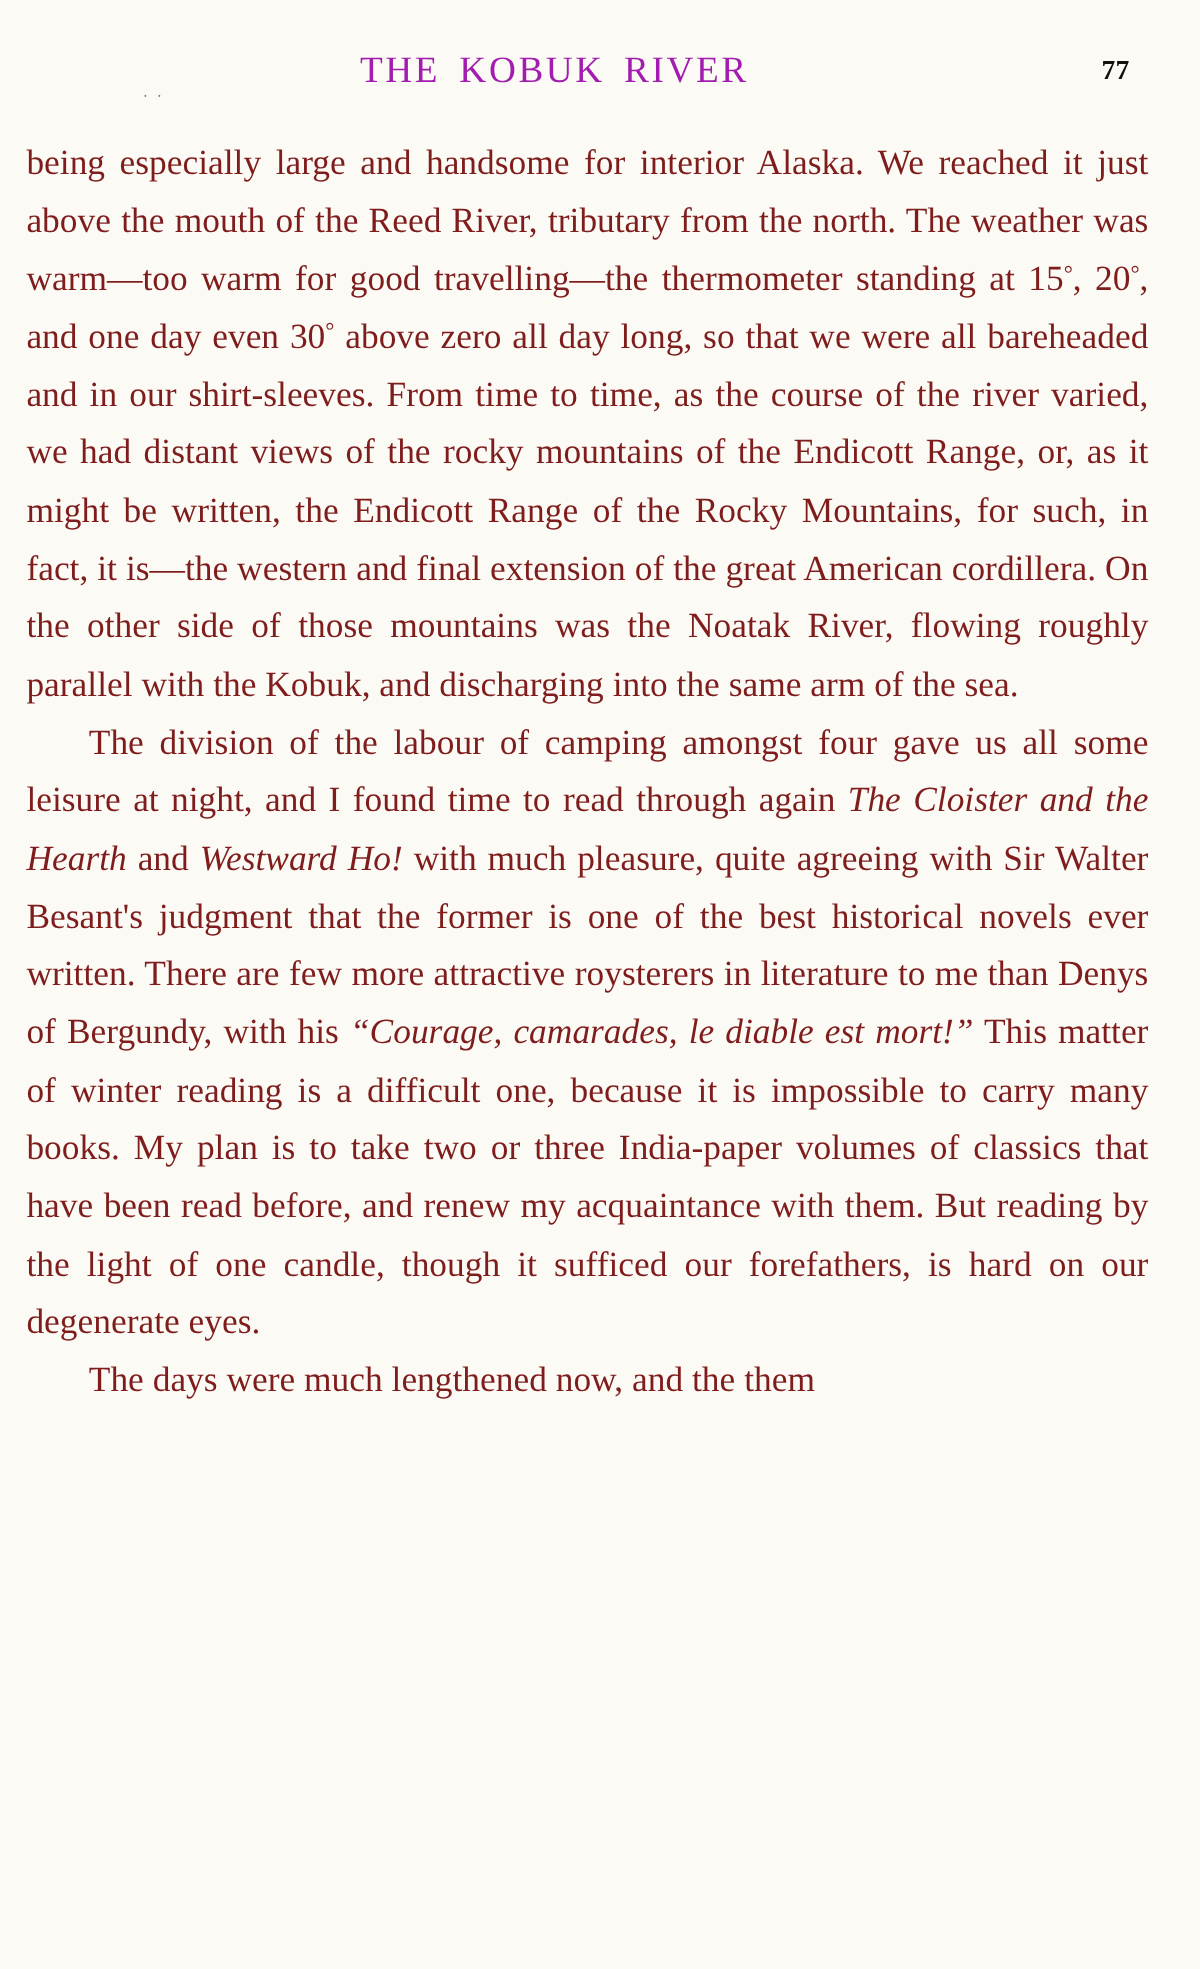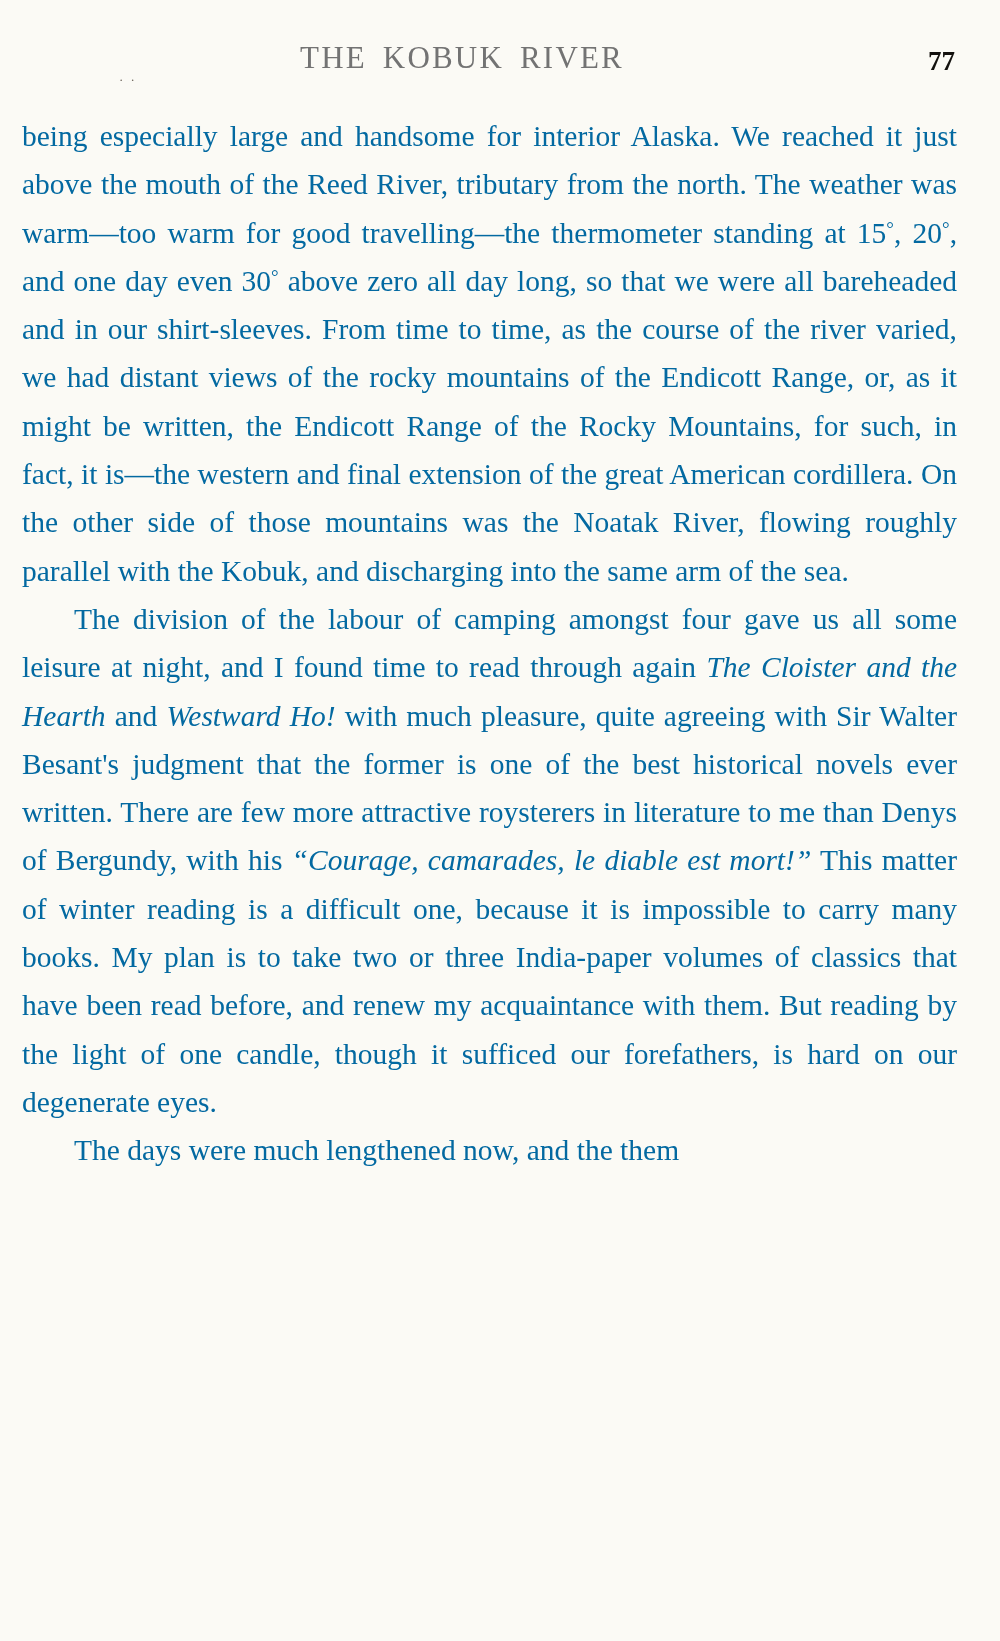--- a/index.html
+++ b/index.html
@@ -32,27 +32,27 @@
   }
   .running-head {
     position: absolute;
     left: 0;
     top: 0;
     width: 880px;
     text-align: center;
     font-size: 31px;
     letter-spacing: 2.2px;
     word-spacing: 6px;
-    color: #737373;
+    color: #a21caf;
   }
   .folio {
     position: absolute;
-    right: 2px;
+    right: 16px;
     top: 6px;
-    font-size: 27px;
+    font-size: 23px;
     font-weight: bold;
     color: #13110e;
   }
   .speck {
     position: absolute;
     left: 97px;
     top: 32px;
     width: 22px;
     height: 9px;
     color: #6d665c;
@@ -64,21 +64,21 @@
     left: 0;
     top: 112px;
     width: 935px;
   }
   p {
     margin: 0;
     font-size: 29.5px;
     line-height: 48.3px;
     text-align: justify;
     text-justify: inter-word;
-    color: #0369a1;
+    color: #7f1d1d;
   }
   p.indent {
     text-indent: 52px;
   }
   .it {
     font-style: italic;
   }
   .sup {
     font-size: 19px;
     vertical-align: 8px;

